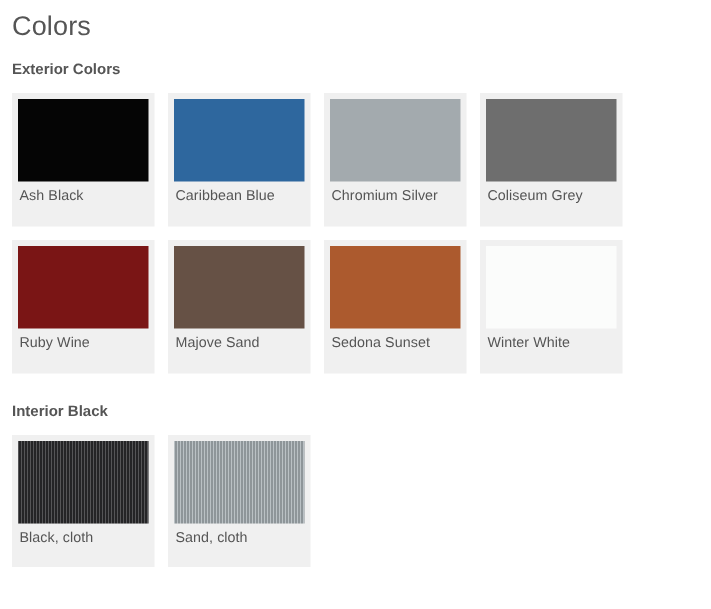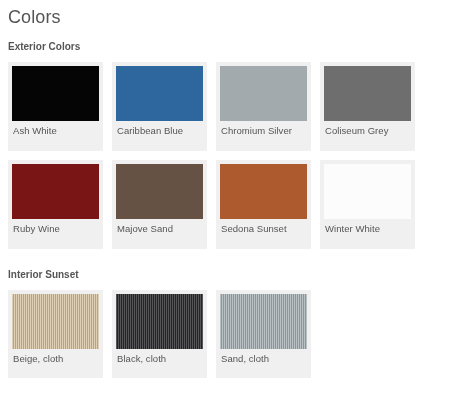--- a/index.html
+++ b/index.html
@@ -105,21 +105,21 @@
 
 <div class="page">
 
   <h1 class="page-title">Colors</h1>
 
   <div class="section" id="exterior-section">
     <div class="section-title">Exterior Colors</div>
     <div class="swatch-grid" id="exterior-grid">
         <div class="swatch-card">
           <div class="swatch-chip" style="background-color: rgb(5, 5, 5);"></div>
-          <div class="swatch-label">Ash White</div>
+          <div class="swatch-label">Ash Black</div>
         </div>
         <div class="swatch-card">
           <div class="swatch-chip" style="background-color: rgb(46, 103, 158);"></div>
           <div class="swatch-label">Caribbean Blue</div>
         </div>
         <div class="swatch-card">
           <div class="swatch-chip" style="background-color: rgb(163, 170, 174);"></div>
           <div class="swatch-label">Chromium Silver</div>
         </div>
         <div class="swatch-card">
@@ -139,26 +139,22 @@
           <div class="swatch-label">Sedona Sunset</div>
         </div>
         <div class="swatch-card">
           <div class="swatch-chip" style="background-color: rgb(251, 252, 251);"></div>
           <div class="swatch-label">Winter White</div>
         </div>
       </div>
   </div>
 
   <div class="section" id="interior-section">
-    <div class="section-title">Interior Sunset</div>
+    <div class="section-title">Interior Black</div>
     <div class="swatch-grid" id="interior-grid">
-        <div class="swatch-card">
-          <div class="swatch-chip cloth" style="background-color: rgb(215, 195, 163);"></div>
-          <div class="swatch-label">Beige, cloth</div>
-        </div>
         <div class="swatch-card">
           <div class="swatch-chip cloth" style="background-color: rgb(43, 43, 45);"></div>
           <div class="swatch-label">Black, cloth</div>
         </div>
         <div class="swatch-card">
           <div class="swatch-chip cloth" style="background-color: rgb(169, 178, 182);"></div>
           <div class="swatch-label">Sand, cloth</div>
         </div>
       </div>
   </div>

